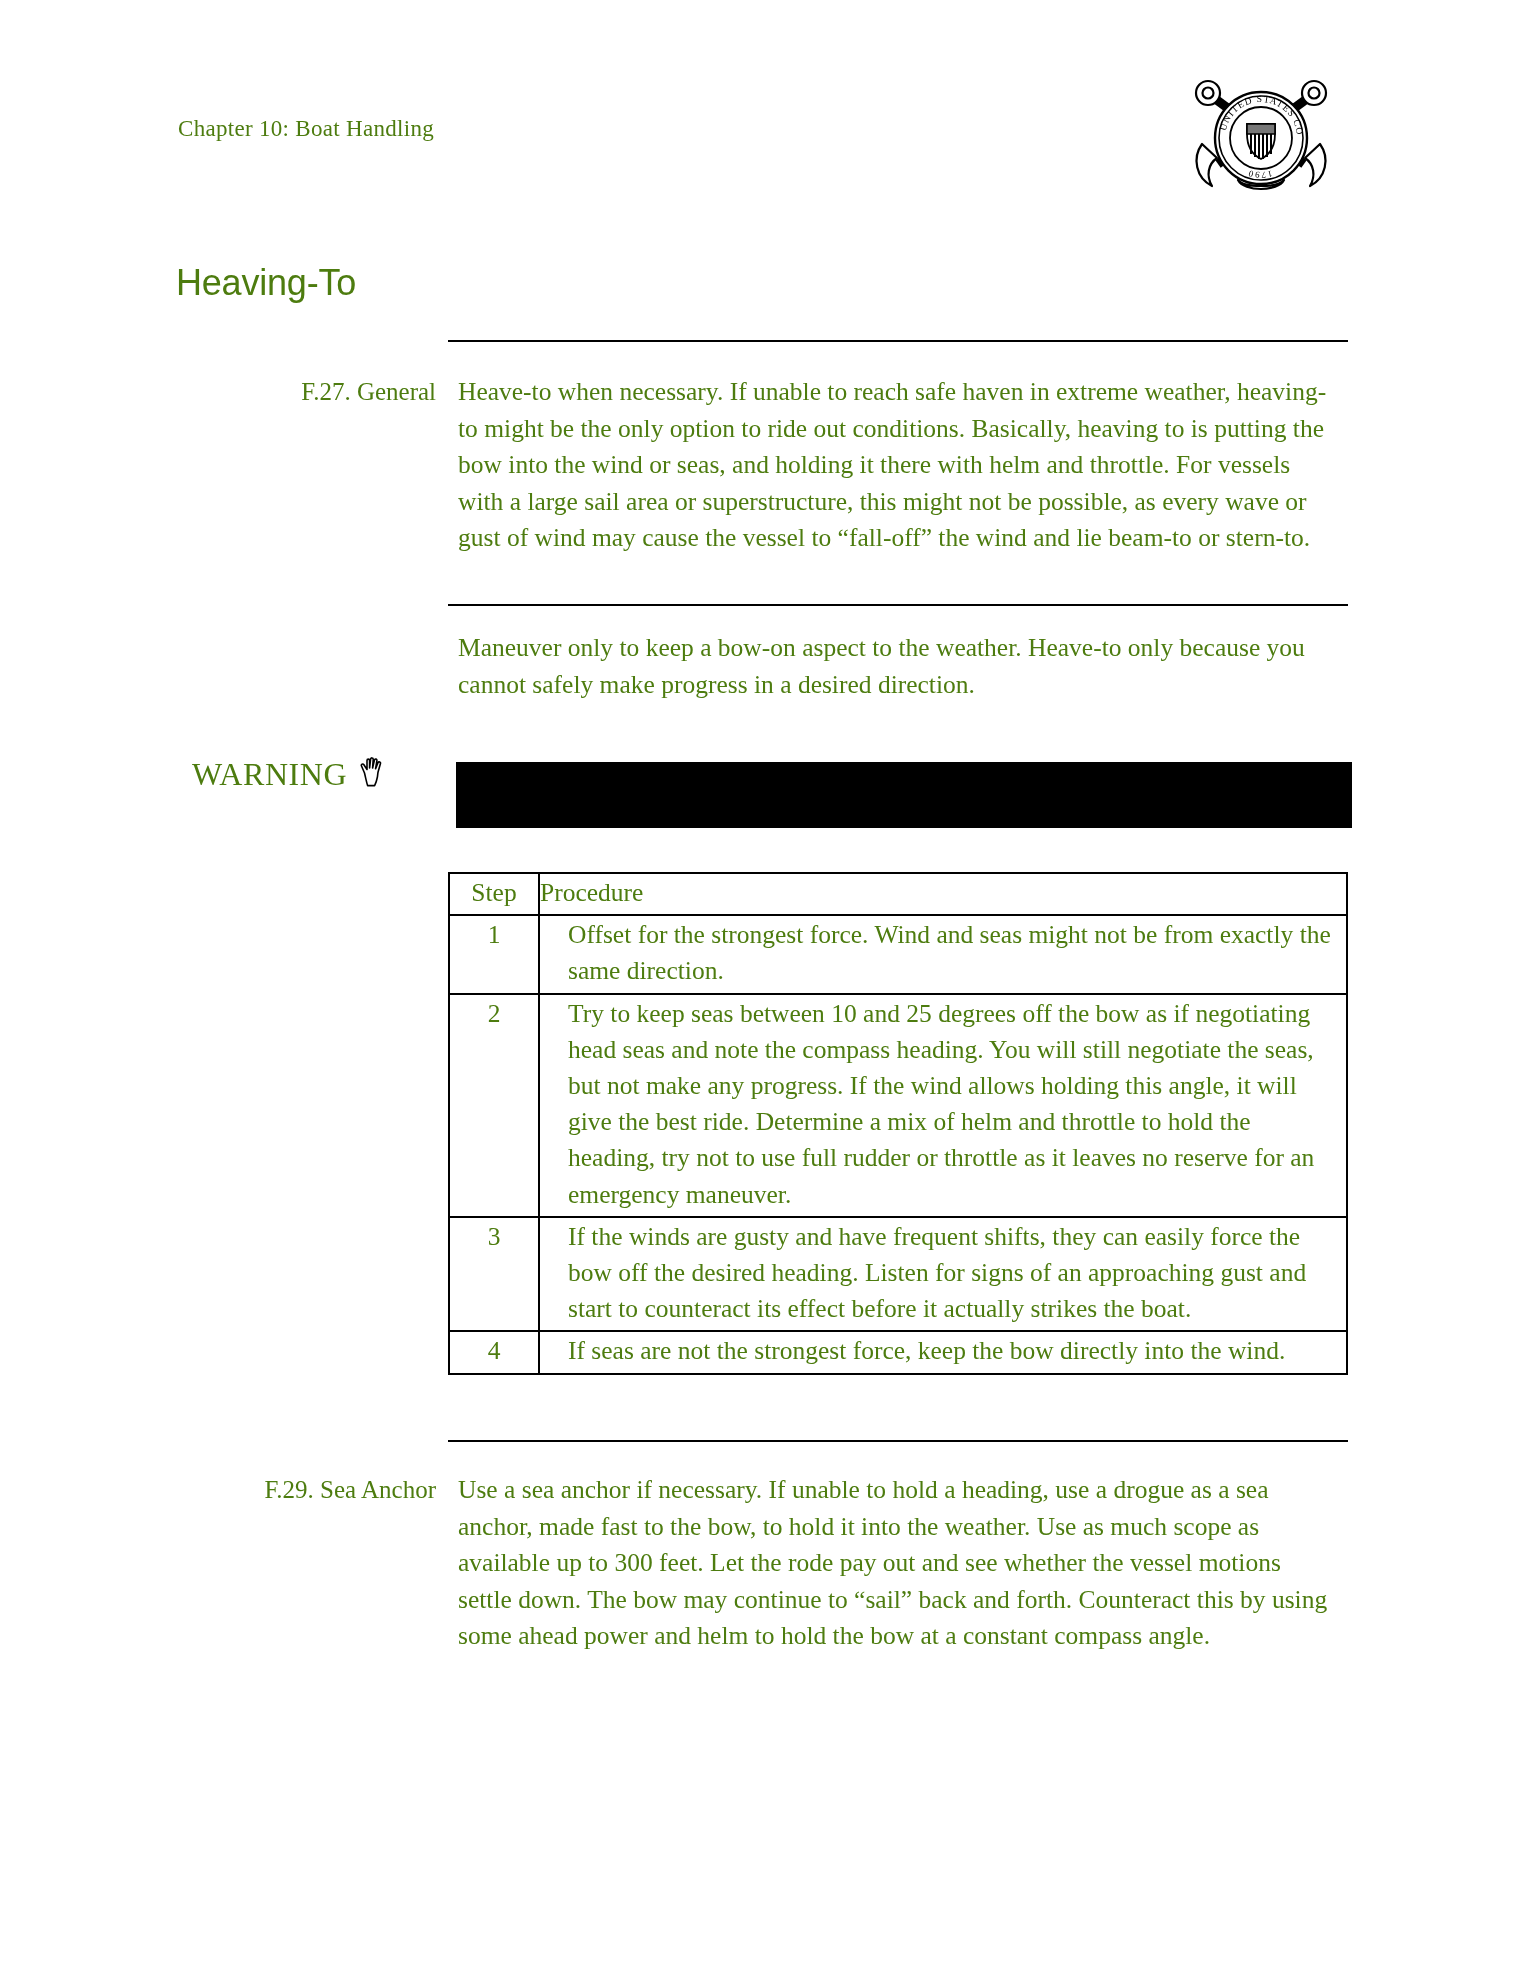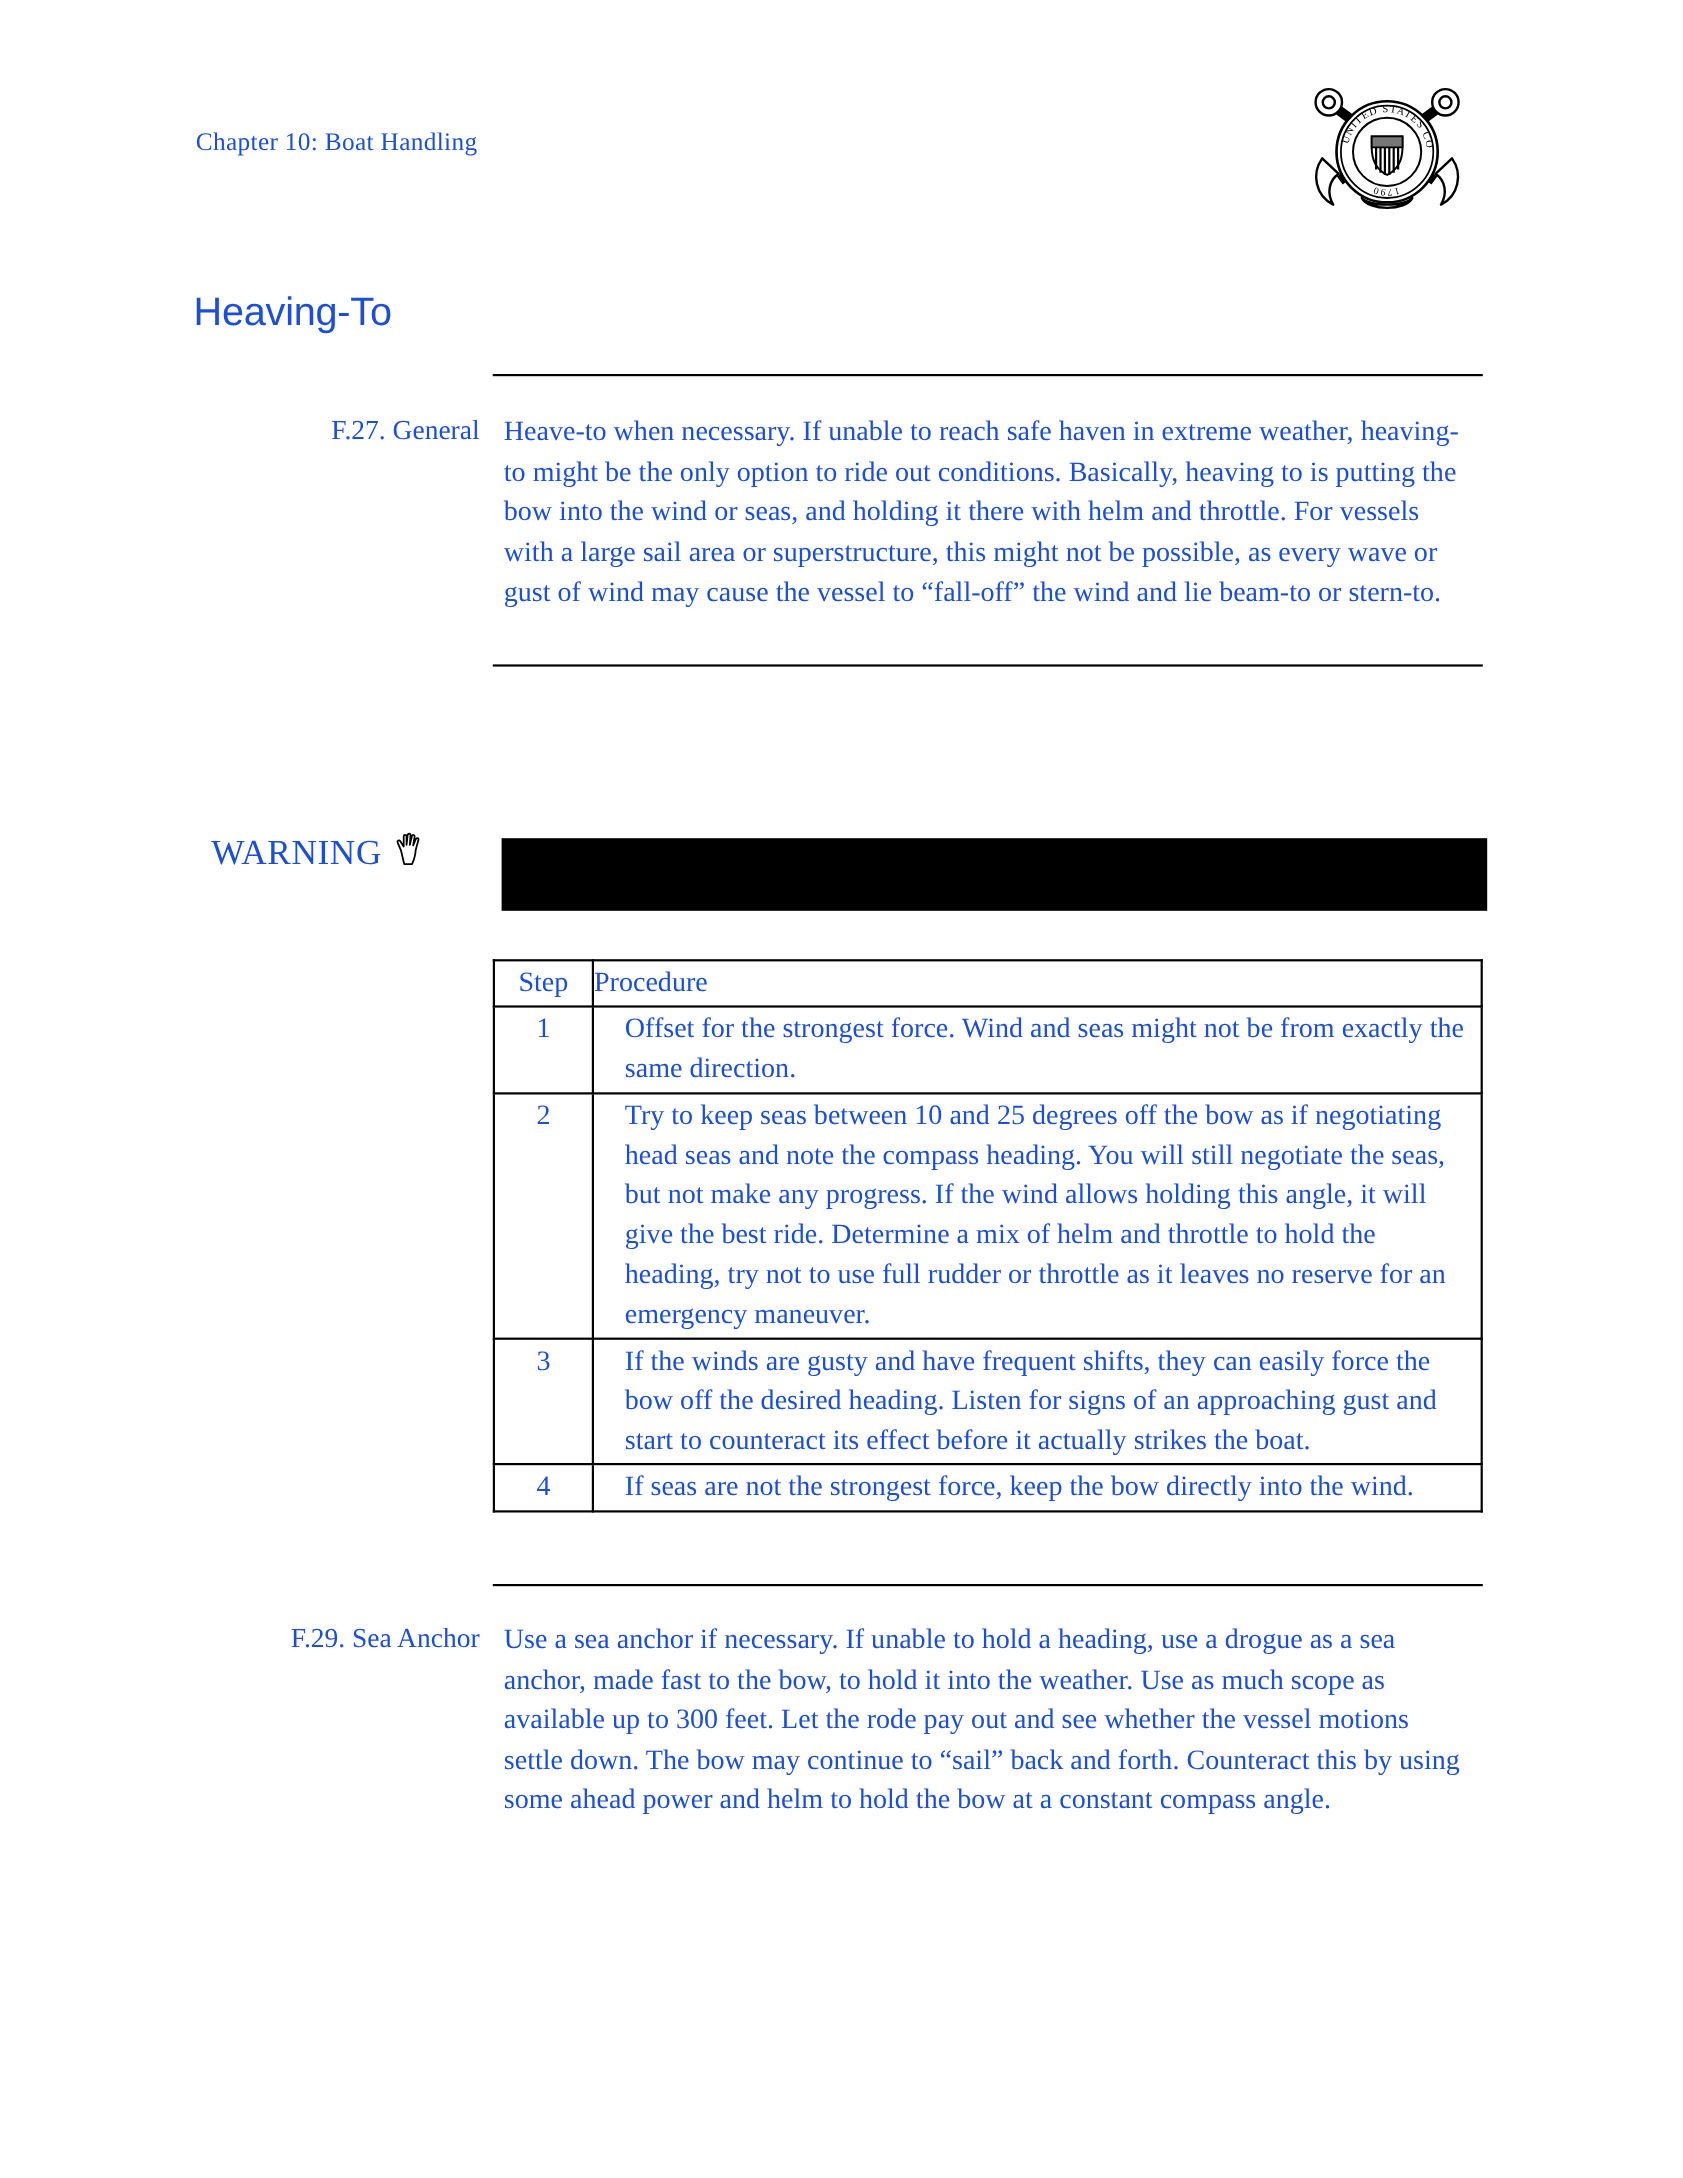--- a/index.html
+++ b/index.html
@@ -6,21 +6,21 @@
     margin: 0;
     padding: 0;
     background: #ffffff;
   }
   .page {
     position: relative;
     width: 1530px;
     height: 1685px;
     background: #ffffff;
     font-family: "Liberation Serif", "DejaVu Serif", serif;
-    color: #1d4ed8;
+    color: #4d7c0f;
     overflow: hidden;
     border-radius: 14px;
   }
 
   
   .running-head {
     position: absolute;
     left: 178px;
     top: 116px;
     font-size: 23px;
@@ -227,20 +227,23 @@
 
   <div class="lbl lbl-right" style="top:374px;">F.27.  General</div>
 
   <div class="body-col" style="top:374px;">
     <p>Heave-to when necessary. If unable to reach safe haven in extreme weather, heaving-to might be the only option to ride out conditions. Basically, heaving to is putting the bow into the wind or seas, and holding it there with helm and throttle. For vessels with a large sail area or superstructure, this might not be possible, as every wave or gust of wind may cause the vessel to “fall-off” the wind and lie beam-to or stern-to.</p>
   </div>
 
   <div class="rule" style="top:604px;"></div>
 
 
+  <div class="body-col" style="top:630px;">
+    <p>Maneuver only to keep a bow-on aspect to the weather. Heave-to only because you cannot safely make progress in a desired direction.</p>
+  </div>
 
   <div class="warning-label">
     <span>WARNING</span>
     <svg class="hand-icon" viewBox="0 0 30 32" xmlns="http://www.w3.org/2000/svg">
       <g fill="#ffffff" stroke="#000000" stroke-width="1.6" stroke-linejoin="round" stroke-linecap="round">
         <path d="M7.5 17 L4.5 10 C3.8 8.3 5.8 7.2 6.9 8.8 L10 13.5 L10 4.5 C10 2.6 12.6 2.6 12.6 4.5 L12.6 12 L13.6 3.2 C13.8 1.3 16.4 1.6 16.2 3.5 L15.6 12 L17.4 4.2 C17.8 2.4 20.3 2.9 19.9 4.7 L18.6 12.6 L21 6.8 C21.7 5.1 24.1 6 23.4 7.7 L21.2 15.5 C20.6 17.6 20.8 18.9 20.4 21 C19.9 23.8 18.8 27.2 17.6 29.6 L10.6 29.6 C9.6 26.6 9 23.2 7.5 17 Z"></path>
       </g>
     </svg>
   </div>
 

